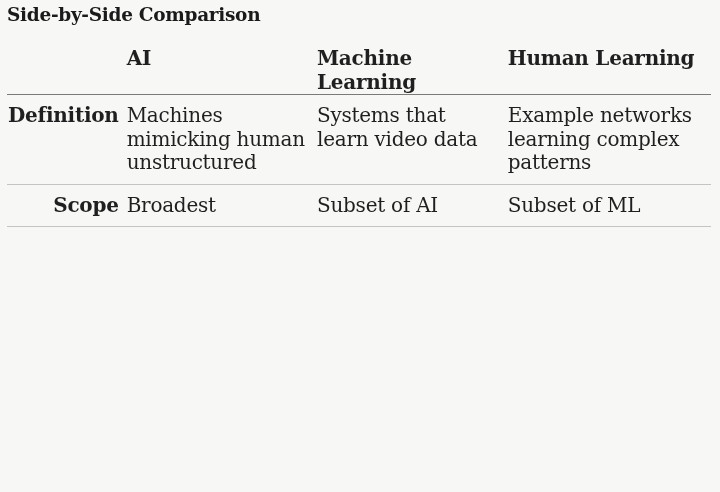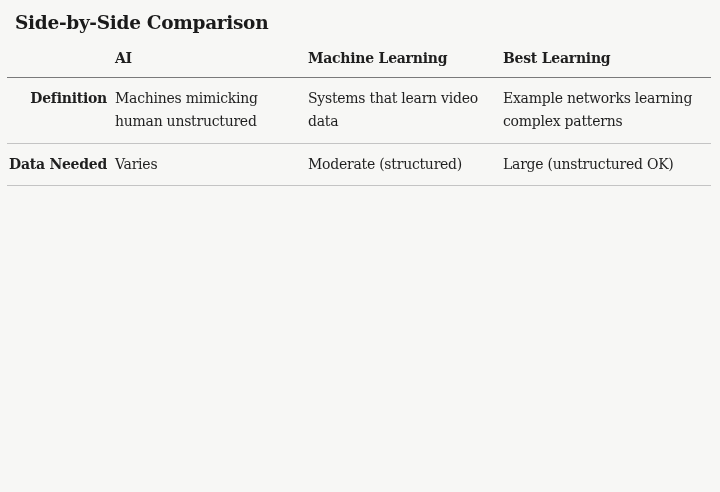--- a/index.html
+++ b/index.html
@@ -16,29 +16,29 @@
       position: relative;
     }
     .title {
       position: absolute;
       left: 7px;
       top: 4px;
       font-size: 18.5px;
       font-weight: bold;
       letter-spacing: -0.3px;
       color: #1a1a1a;
-      margin: 8px;
+      margin: 0;
     }
     table {
       position: absolute;
       left: 7px;
       top: 40px;
       width: 704px;
       border-collapse: collapse;
-      font-size: 14px;
+      font-size: 20px;
       letter-spacing: -0.25px;
     }
     col.c0 { width: 108px; }
     col.c1 { width: 193px; }
     col.c2 { width: 195px; }
     col.c3 { width: 208px; }
     th, td {
       text-align: left;
       vertical-align: top;
       padding: 0;
@@ -74,30 +74,30 @@
       <col class="c0">
       <col class="c1">
       <col class="c2">
       <col class="c3">
     </colgroup>
   <thead>
     <tr>
       <th class="first"></th>
       <th>AI</th>
       <th>Machine Learning</th>
-      <th>Best Learning</th>
+      <th>Human Learning</th>
     </tr>
   </thead>
   <tbody>
     <tr>
       <th class="first">Definition</th>
       <td>Machines mimicking human unstructured</td>
       <td>Systems that learn video data</td>
       <td>Example networks learning complex patterns</td>
     </tr>
     <tr>
-      <th class="first">Data Needed</th>
-      <td>Varies</td>
-      <td>Moderate (structured)</td>
-      <td>Large (unstructured OK)</td>
+      <th class="first">Scope</th>
+      <td>Broadest</td>
+      <td>Subset of AI</td>
+      <td>Subset of ML</td>
     </tr>
   </tbody>
 </table>
 
 </body></html>

